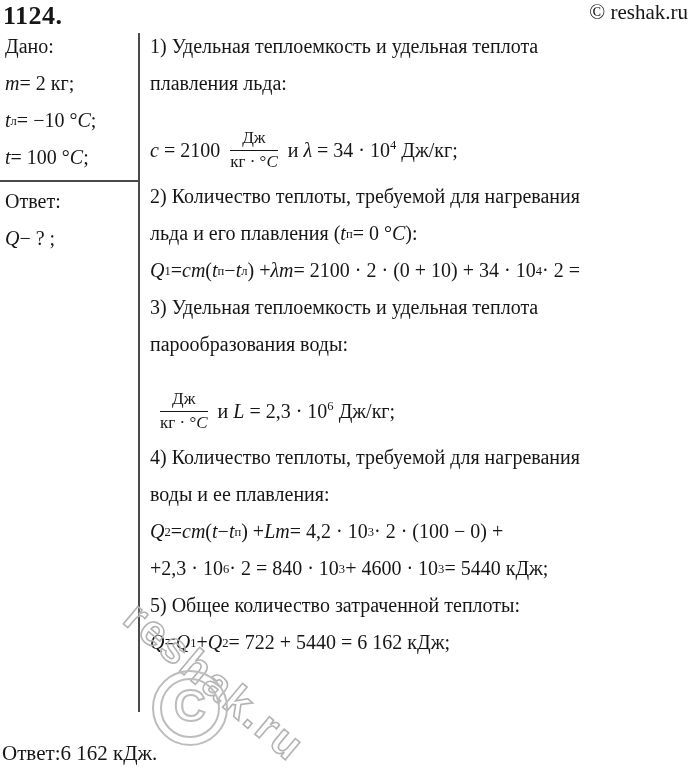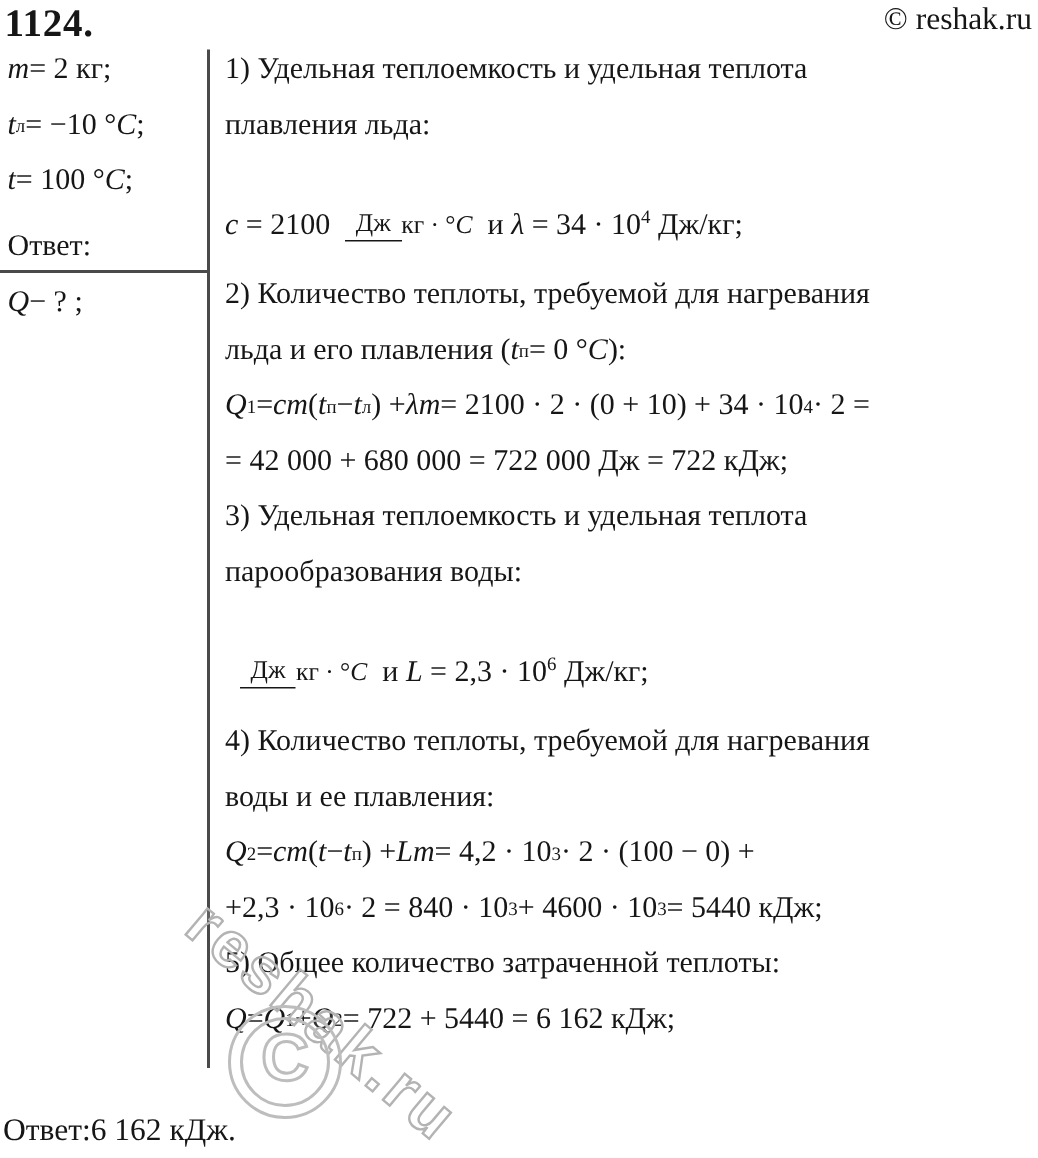--- a/index.html
+++ b/index.html
@@ -35,21 +35,21 @@
   }
   .given .line { height: 37px; display: flex; align-items: center; white-space: nowrap; }
   .given .spacer { height: 7px; }
   .sol {
     position: absolute; left: 150px; top: 28px; width: 542px;
     font-size: 20px;
   }
   .sol .line { height: 37px; display: flex; align-items: center; white-space: nowrap; }
   .sol .frac-line { height: 56px; margin-top: 20px; }
   .frac {
-    display: inline-flex; flex-direction: row;
+    display: inline-flex; flex-direction: column;
     text-align: center; vertical-align: middle;
     font-size: 17px; line-height: 1.18;
     margin: 0 10px;
   }
   .frac .num { border-bottom: 1.6px solid #161616; padding: 0 7px 1px; }
   .frac .den { padding-top: 1px; }
   sup { font-size: 63%; vertical-align: super; line-height: 0; }
   sub { font-size: 63%; vertical-align: sub; line-height: 0; }
   .answer {
     position: absolute; left: 2px; top: 741px;
@@ -89,20 +89,21 @@
 </head>
 <body>
 
 <div class="title">1124.</div>
 <div class="credit">© reshak.ru</div>
 
 <div class="vline"></div>
 <div class="hline"></div>
 
 <div class="given">
+  <div class="line">Дано:</div>
   <div class="line"><i>m</i> = 2 кг;</div>
   <div class="line"><i>t</i><sub>л</sub> = −10 °<i>С</i>;</div>
   <div class="line"><i>t</i> = 100 °<i>С</i>;</div>
   <div class="spacer"></div>
   <div class="line">Ответ:</div>
   <div class="line"><i>Q</i>− ? ;</div>
 </div>
 
 <div class="sol">
   <div class="line">1) Удельная теплоемкость и удельная теплота</div>
@@ -111,21 +112,20 @@
     <span><i>c</i> = 2100</span>
     <span class="frac">
       <span class="num">Дж</span>
       <span class="den">кг · °<i>С</i></span>
     </span>
     <span>и  <i>λ</i> = 34 · 10<sup>4</sup> Дж/кг;</span>
   </div>
   <div class="line">2) Количество теплоты, требуемой для нагревания</div>
   <div class="line">льда и его плавления (<i>t</i><sub>п</sub> = 0 °<i>С</i>):</div>
   <div class="line"><i>Q</i><sub>1</sub> = <i>cm</i>(<i>t</i><sub>п</sub> − <i>t</i><sub>л</sub>) + <i>λm</i> = 2100 · 2 · (0 + 10) + 34 · 10<sup>4</sup> · 2 =</div>
-  <div class="line">= 42 000 + 680 000 = 722 000 Дж = 722 кДж;</div>
   <div class="line">3) Удельная теплоемкость и удельная теплота</div>
   <div class="line">парообразования воды:</div>
   <div class="line frac-line">
     <span class="frac">
       <span class="num">Дж</span>
       <span class="den">кг · °<i>С</i></span>
     </span>
     <span>и  <i>L</i> = 2,3 · 10<sup>6</sup>  Дж/кг;</span>
   </div>
   <div class="line">4) Количество теплоты, требуемой для нагревания</div>

